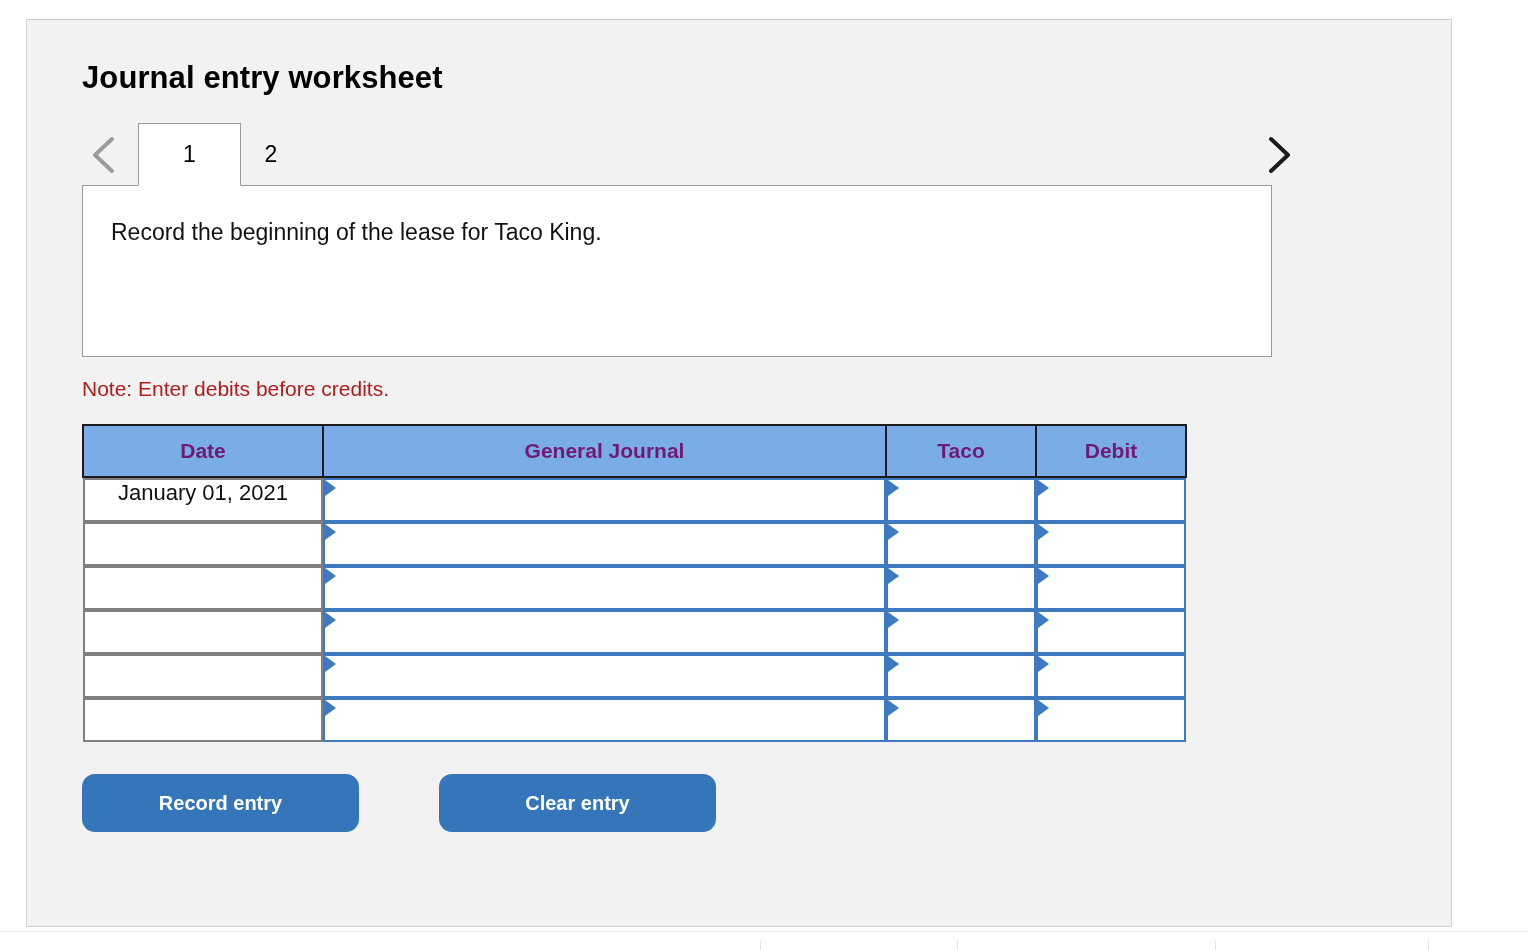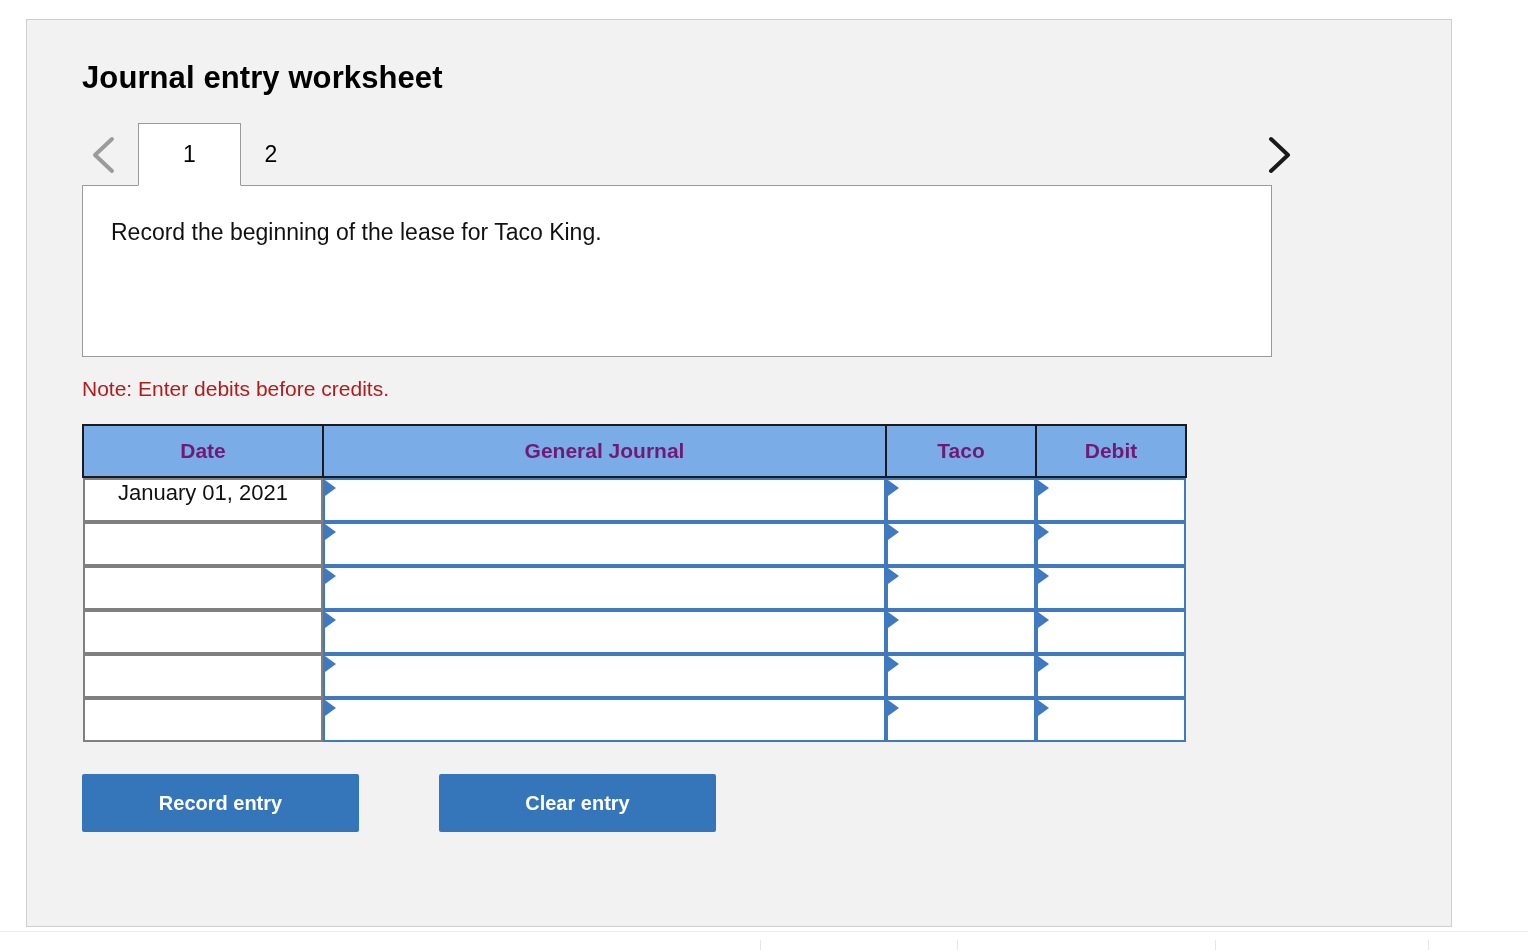--- a/index.html
+++ b/index.html
@@ -174,21 +174,21 @@
   .btn {
     position: absolute;
     top: 0;
     height: 58px;
     background: #3576ba;
     color: #ffffff;
     font-size: 20px;
     font-weight: bold;
     font-family: "Liberation Sans", sans-serif;
     border: none;
-    border-radius: 2px;
+    border-radius: 13px;
     cursor: pointer;
     display: flex;
     align-items: center;
     justify-content: center;
   }
   .btn-record { left: 0px;   width: 277px; }
   .btn-clear  { left: 357px; width: 277px; }
   .btn-view   { left: 905px; width: 310px; }
 
   

